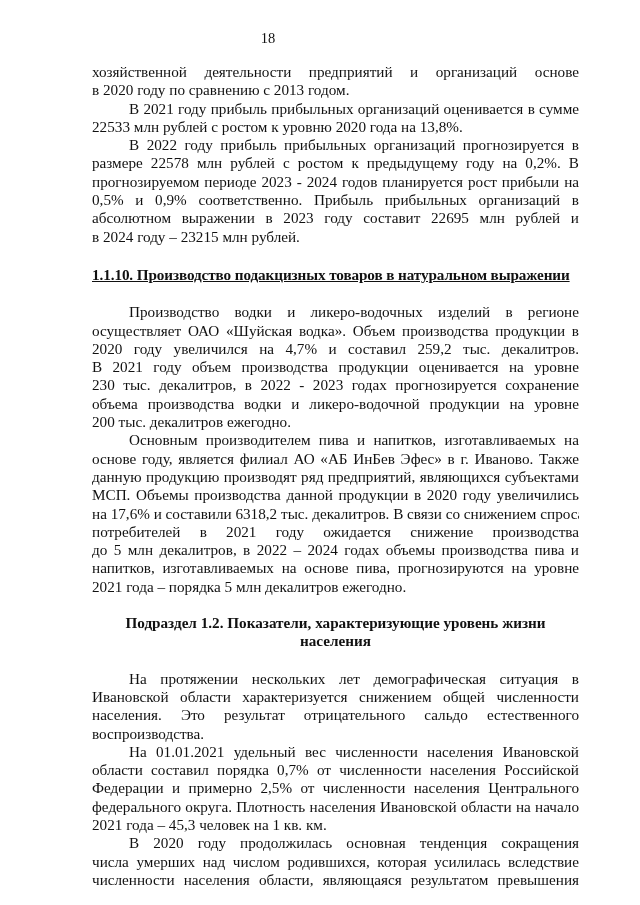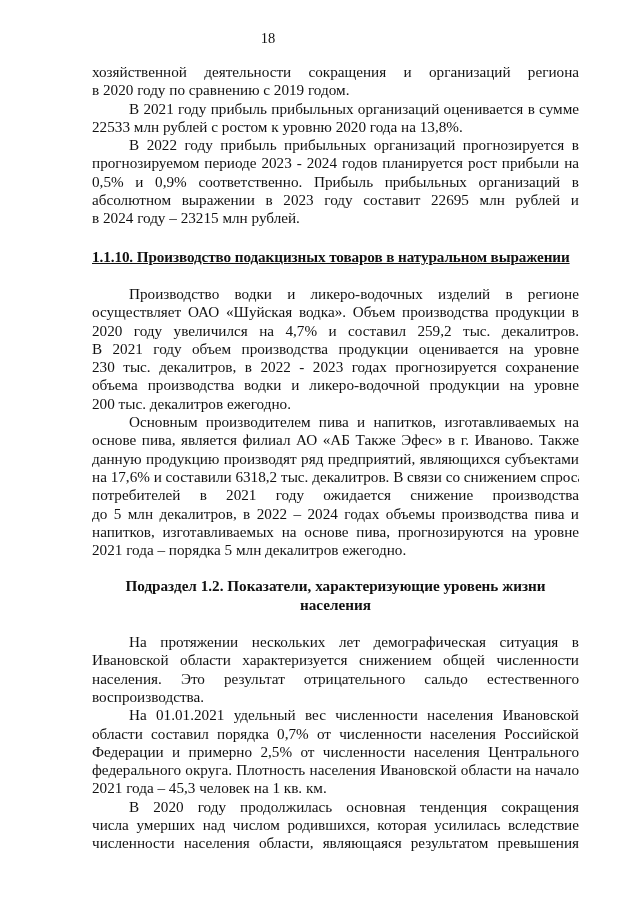--- a/index.html
+++ b/index.html
@@ -18,53 +18,55 @@
   .para { margin: 0; }
 </style>
 </head>
 <body>
 
 <div class="page-number">18</div>
 
 <div class="content">
 
   <div class="para">
-    <div class="line">хозяйственной деятельности сокращения и организаций региона</div>
-    <div class="line last">в 2020 году по сравнению с 2019 годом.</div>
+    <div class="line">хозяйственной деятельности предприятий и организаций основе</div>
+    <div class="line last">в 2020 году по сравнению с 2013 годом.</div>
   </div>
 
   <div class="para">
     <div class="line indent">В 2021 году прибыль прибыльных организаций оценивается в сумме</div>
     <div class="line last">22533 млн рублей с ростом к уровню 2020 года на 13,8%.</div>
   </div>
 
   <div class="para">
     <div class="line indent">В 2022 году прибыль прибыльных организаций прогнозируется в</div>
+    <div class="line">размере 22578 млн рублей с ростом к предыдущему году на 0,2%. В</div>
     <div class="line">прогнозируемом периоде 2023 - 2024 годов планируется рост прибыли на</div>
     <div class="line">0,5% и 0,9% соответственно. Прибыль прибыльных организаций в</div>
     <div class="line">абсолютном выражении в 2023 году составит 22695 млн рублей и</div>
     <div class="line last">в 2024 году – 23215 млн рублей.</div>
   </div>
 
   <div class="heading h-110">1.1.10. Производство подакцизных товаров в натуральном выражении</div>
 
   <div class="para">
     <div class="line indent">Производство водки и ликеро-водочных изделий в регионе</div>
     <div class="line">осуществляет ОАО «Шуйская водка». Объем производства продукции в</div>
     <div class="line">2020 году увеличился на 4,7% и составил 259,2 тыс. декалитров.</div>
     <div class="line">В 2021 году объем производства продукции оценивается на уровне</div>
     <div class="line">230 тыс. декалитров, в 2022 - 2023 годах прогнозируется сохранение</div>
     <div class="line">объема производства водки и ликеро-водочной продукции на уровне</div>
     <div class="line last">200 тыс. декалитров ежегодно.</div>
   </div>
 
   <div class="para">
     <div class="line indent">Основным производителем пива и напитков, изготавливаемых на</div>
-    <div class="line">основе пива, является филиал АО «АБ Также Эфес» в г. Иваново. Также</div>
+    <div class="line">основе году, является филиал АО «АБ ИнБев Эфес» в г. Иваново. Также</div>
     <div class="line">данную продукцию производят ряд предприятий, являющихся субъектами</div>
+    <div class="line">МСП. Объемы производства данной продукции в 2020 году увеличились</div>
     <div class="line">на 17,6% и составили 6318,2 тыс. декалитров. В связи со снижением спроса</div>
     <div class="line">потребителей в 2021 году ожидается снижение производства</div>
     <div class="line">до 5 млн декалитров, в 2022 – 2024 годах объемы производства пива и</div>
     <div class="line">напитков, изготавливаемых на основе пива, прогнозируются на уровне</div>
     <div class="line last">2021 года – порядка 5 млн декалитров ежегодно.</div>
   </div>
 
   <div class="heading h-12">
     <span class="hl">Подраздел 1.2. Показатели, характеризующие уровень жизни</span>
     <span class="hl">населения</span>

